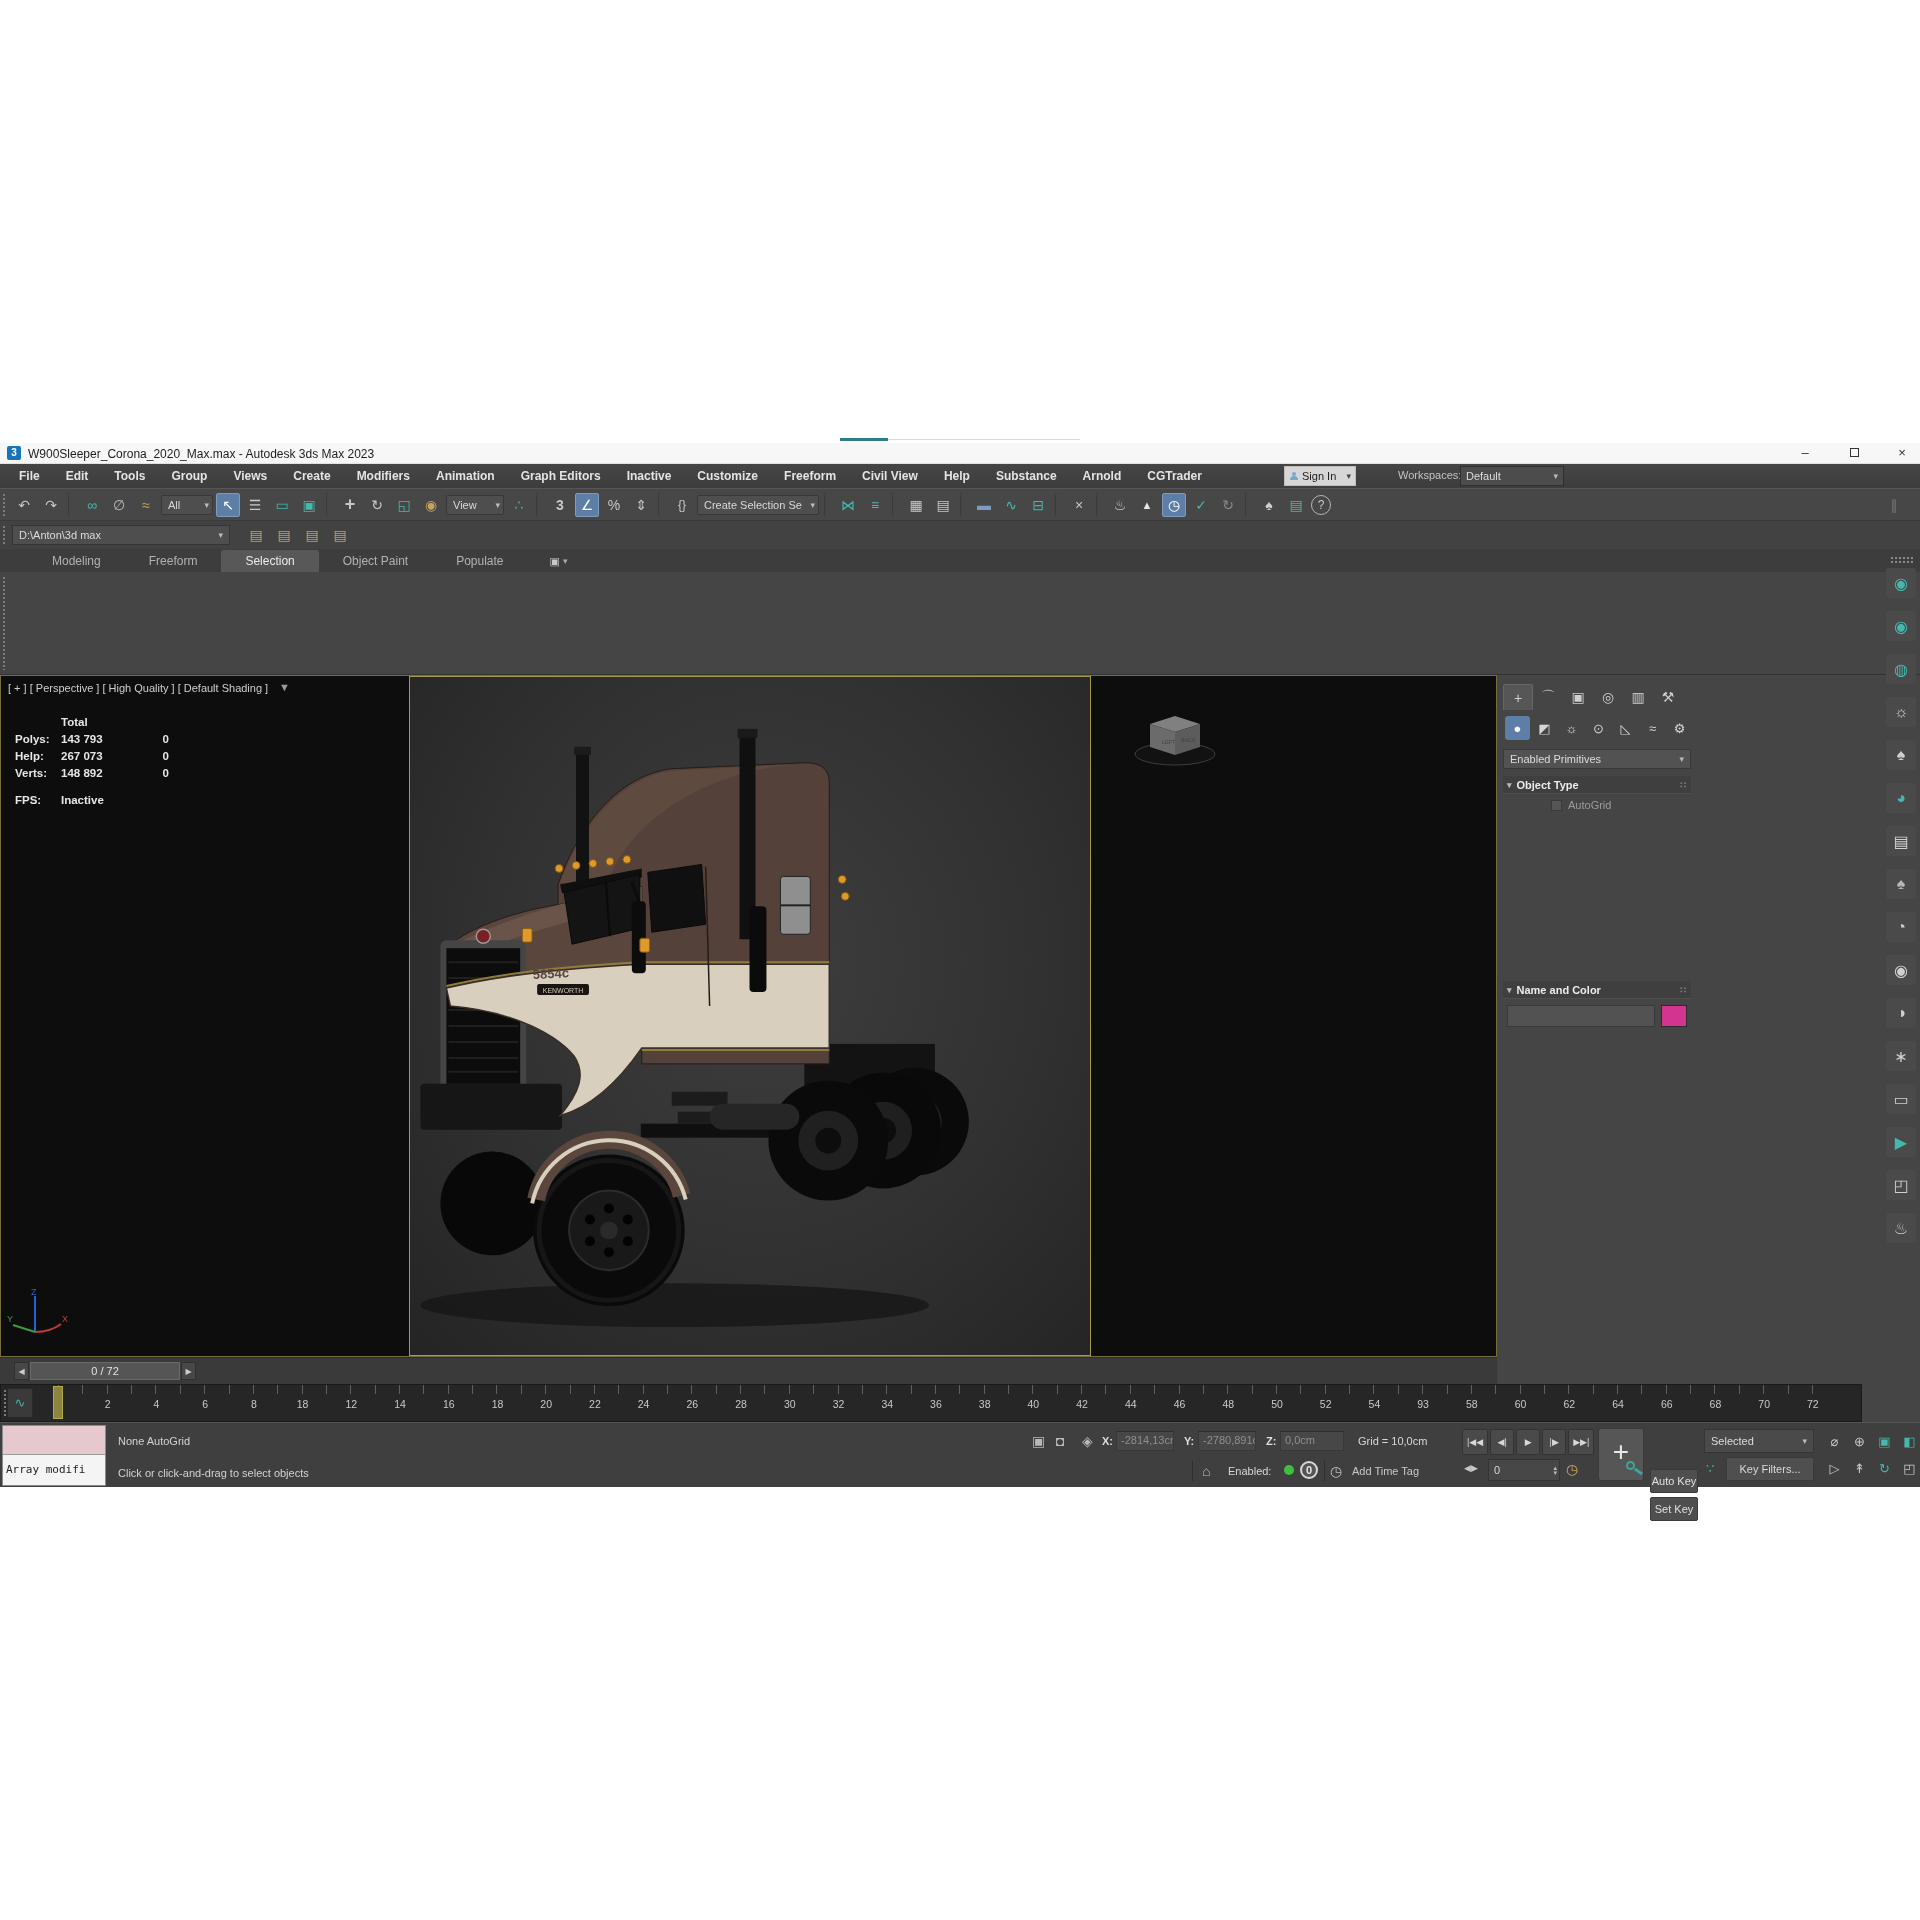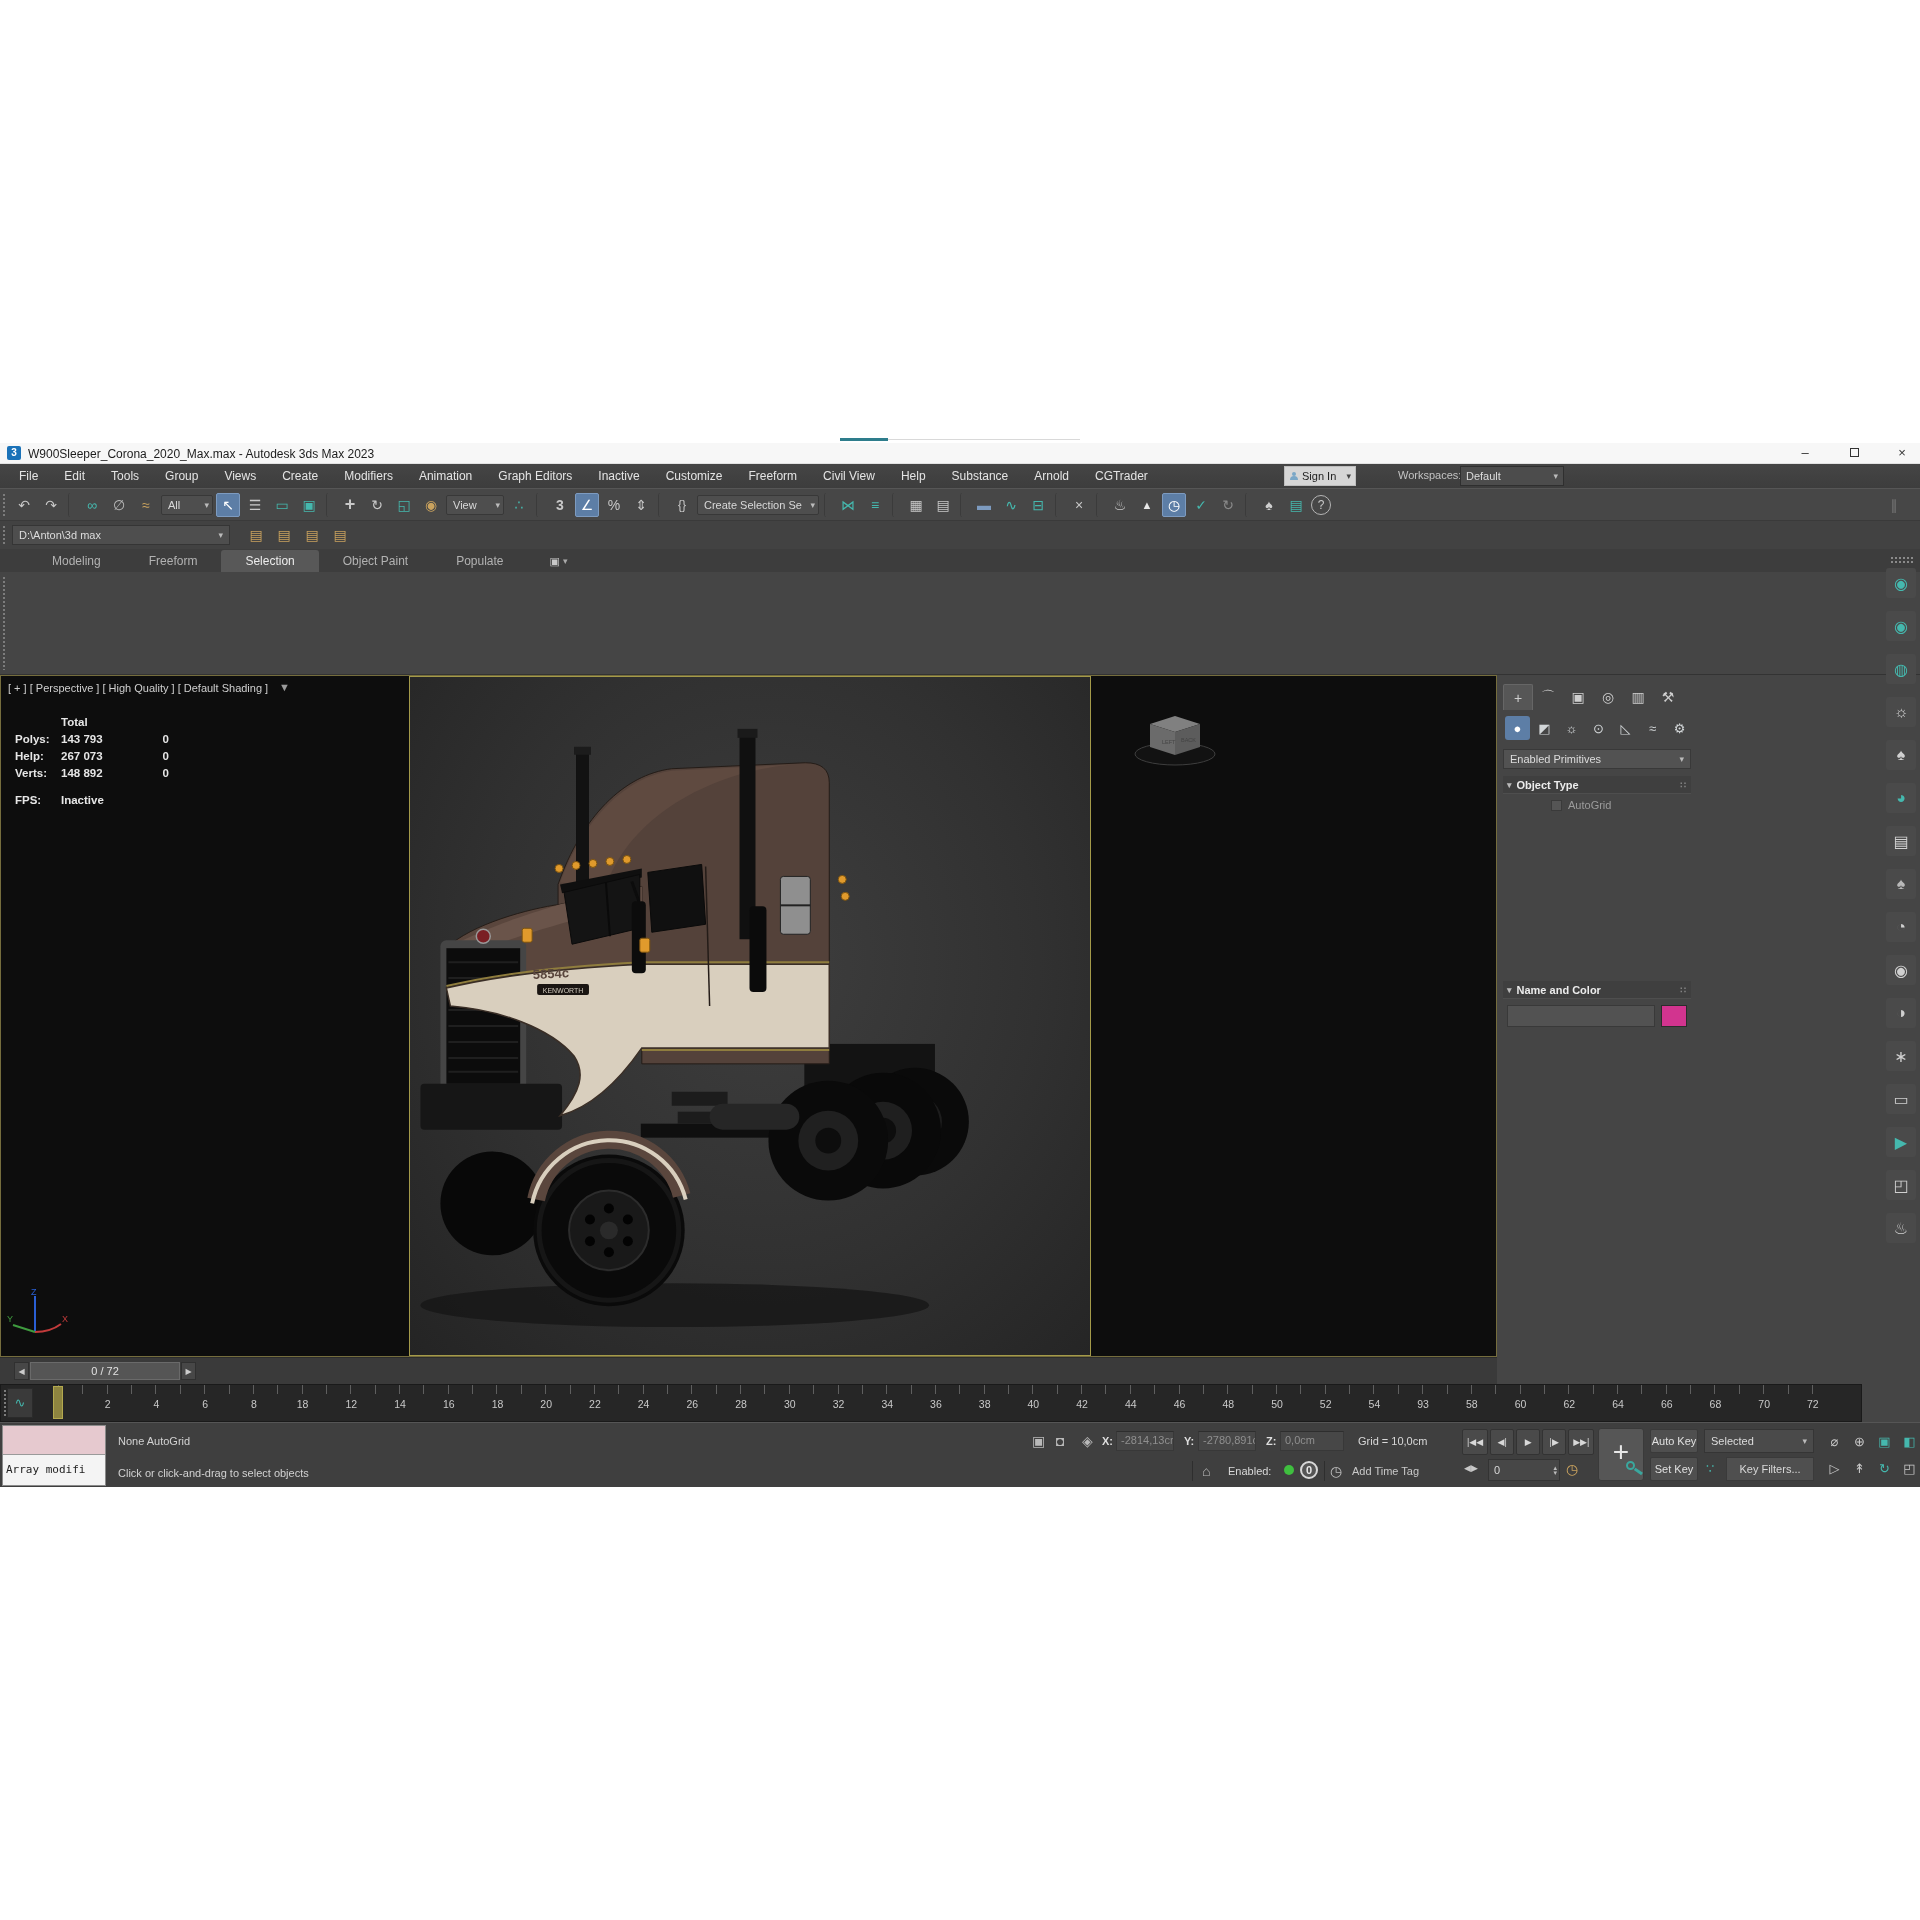--- a/index.html
+++ b/index.html
@@ -16,21 +16,21 @@
   #app-icon { position:absolute; left:7px; top:3px; width:14px; height:14px; background:#1a72b8; color:#fff;
     font-size:10px; font-weight:bold; text-align:center; line-height:14px; border-radius:2px; }
   #title-text { position:absolute; left:28px; top:4px; font-size:12px; color:#1c1c1c; white-space:nowrap; }
   .winbtn { position:absolute; top:2px; width:30px; height:17px; text-align:center; color:#333; font-size:13px; line-height:16px; }
   #btn-min { left:1790px; } #btn-close { left:1887px; }
   #btn-max { left:1839px; } #btn-max span { display:inline-block; width:9px; height:9px; border:1px solid #333; margin-top:3px; }
 
   
   #menubar { left:0; top:464px; width:1920px; height:24px; background:linear-gradient(#454545,#3d3d3d); }
   #menu-items { position:absolute; left:6px; top:0; height:24px; display:flex; }
-  .menu-item { padding:0 13px; color:#e4e4e4; font-size:12px; line-height:24px; white-space:nowrap; }
+  .menu-item { padding:0 13px; color:#e4e4e4; font-size:12px; line-height:24px; white-space:nowrap;font-weight:bold; }
   #sign-in { position:absolute; left:1284px; top:2px; width:72px; height:20px; background:#d6d6d6; border:1px solid #bdbdbd;
     display:flex; align-items:center; padding:0 4px; gap:4px; color:#222; font-size:11px; }
   #sign-in .person { width:9px; height:9px; position:relative; }
   #sign-in .person::before { content:""; position:absolute; left:2.5px; top:0; width:4px; height:4px; border-radius:50%; background:#7aa7c7; }
   #sign-in .person::after { content:""; position:absolute; left:0.5px; top:4.5px; width:8px; height:4px; border-radius:4px 4px 0 0; background:#7aa7c7; }
   #sign-in .dd-ar { margin-left:auto; color:#444; font-size:9px; }
   #workspaces-label { position:absolute; left:1398px; top:5px; color:#c3c3c3; }
   #workspace-dd { position:absolute; left:1460px; top:2px; width:104px; height:20px; background:#4c4c4c; border:1px solid #2f2f2f;
     color:#dcdcdc; display:flex; align-items:center; padding:0 5px; }
   #workspace-dd .dd-ar { margin-left:auto; color:#bbb; font-size:9px; }
@@ -126,21 +126,21 @@
   .vdiv { position:absolute; top:38px; width:1px; height:20px; background:#2e2e2e; }
 
   #transport { position:absolute; left:1462px; top:6px; display:flex; gap:2px; }
   .tr-btn { height:26px; background:#4a4a4a; border:1px solid #333; border-radius:2px; color:#d8d8d8;
     display:flex; align-items:center; justify-content:center; font-size:9px; padding:0 4px; min-width:24px; }
   #bigkey { position:absolute; left:1598px; top:5px; width:46px; height:53px; background:#565656; border:1px solid #3a3a3a;
     border-radius:3px; color:#e8e8e8; font-size:28px; text-align:center; line-height:46px; }
   #bigkey .key-ring { position:absolute; right:8px; bottom:10px; width:9px; height:9px; border:2px solid #3aa79e; border-radius:50%; }
   #bigkey .key-stem { position:absolute; right:0px; bottom:8px; width:9px; height:2.5px; background:#3aa79e; transform:rotate(35deg); }
   .km-btn { position:absolute; width:48px; height:24px; background:#4f4f4f; border:1px solid #3a3a3a; border-radius:2px;
-    color:#e0e0e0; text-align:center; line-height:22px; }
+    color:#e0e0e0; text-align:center; line-height:22px;margin-top:40px; }
   #auto-key { left:1650px; top:6px; } #set-key { left:1650px; top:34px; }
   #selected-dd { position:absolute; left:1704px; top:6px; width:110px; height:24px; background:#4a4a4a; border:1px solid #353535;
     color:#dcdcdc; display:flex; align-items:center; padding:0 6px; }
   #selected-dd .dd-ar { margin-left:auto; color:#bbb; font-size:9px; }
   #keyfilter-icon { position:absolute; left:1706px; top:38px; color:#45b8ae; font-size:13px; }
   #key-filters { position:absolute; left:1726px; top:34px; width:88px; height:24px; background:#4f4f4f; border:1px solid #3a3a3a;
     color:#d8d8d8; text-align:center; line-height:22px; }
   #frame-arrows { position:absolute; left:1464px; top:40px; color:#c8c8c8; font-size:9px; }
   #frame-spinner { position:absolute; left:1488px; top:36px; width:72px; height:22px; background:#474747; border:1px solid #333;
     color:#d8d8d8; display:flex; align-items:center; padding-left:5px; }

